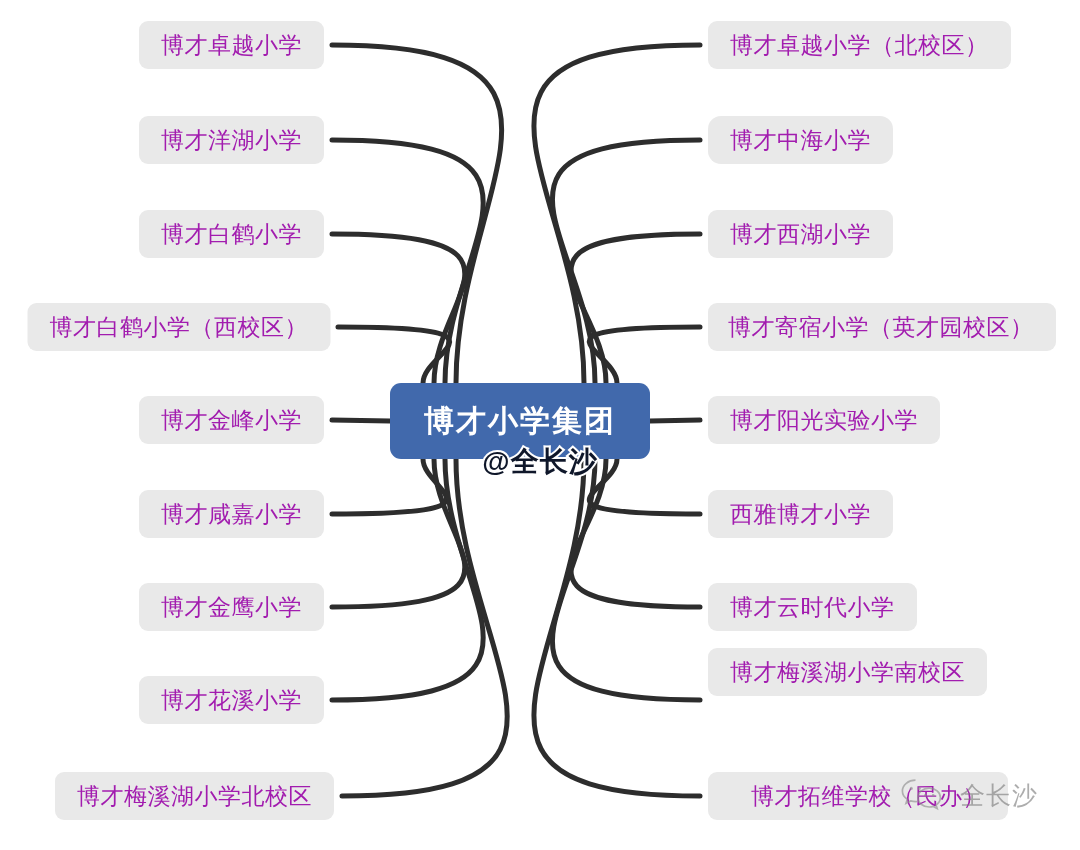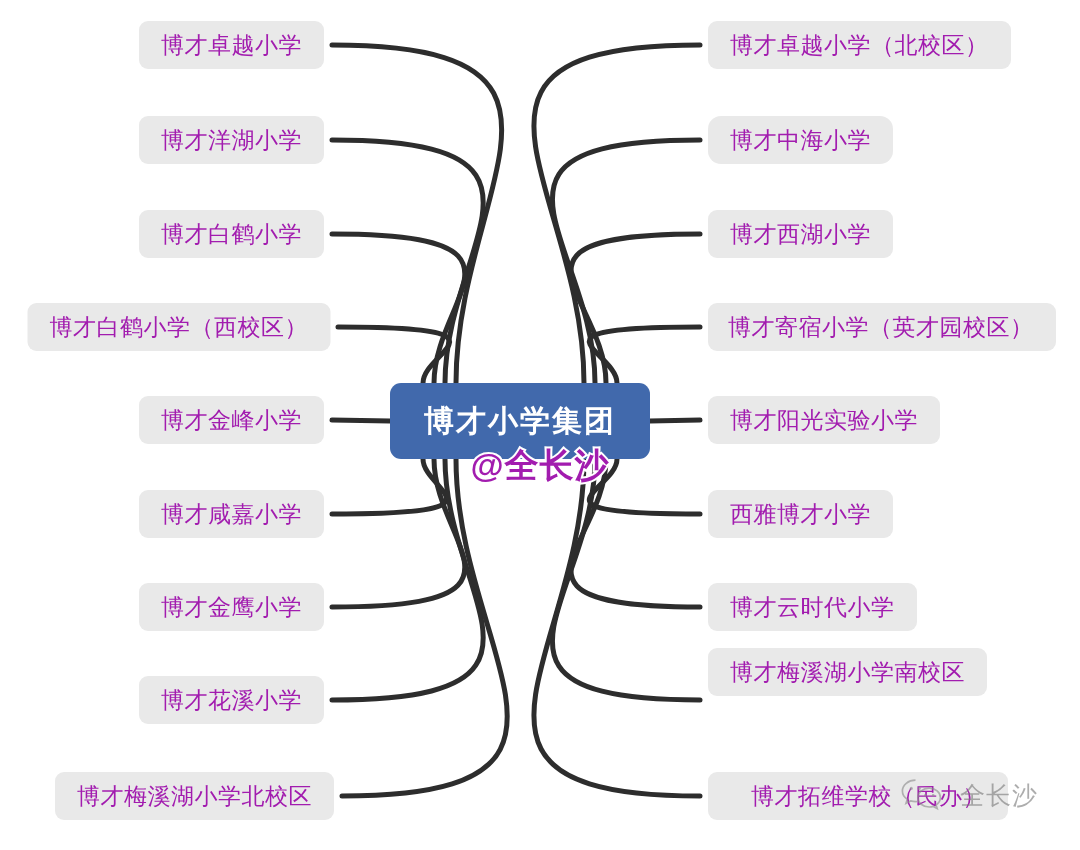--- a/index.html
+++ b/index.html
@@ -65,23 +65,23 @@
     letter-spacing: 2px;
     line-height: 1;
     white-space: nowrap;
   }
   #watermark-text {
     position: absolute;
     left: 0;
     right: 0;
     top: 443px;
     text-align: center;
-    font-size: 34px;
+    font-size: 28px;
     font-weight: bold;
-    color: #a21caf;
+    color: #0f172a;
     letter-spacing: 1px;
     z-index: 5;
     -webkit-text-stroke: 4px #ffffff;
     paint-order: stroke fill;
     white-space: nowrap;
   }
   #brand-watermark {
     position: absolute;
     left: 900px;
     top: 778px;

